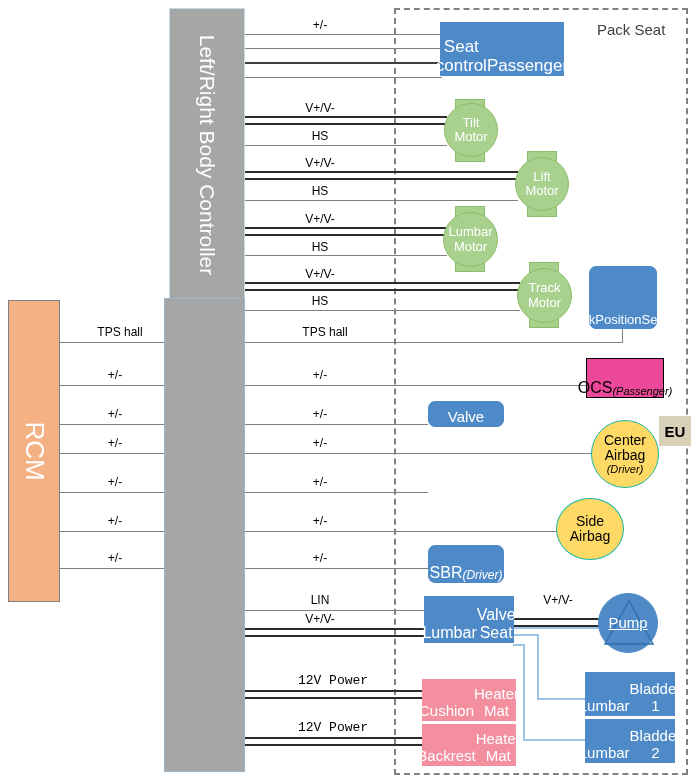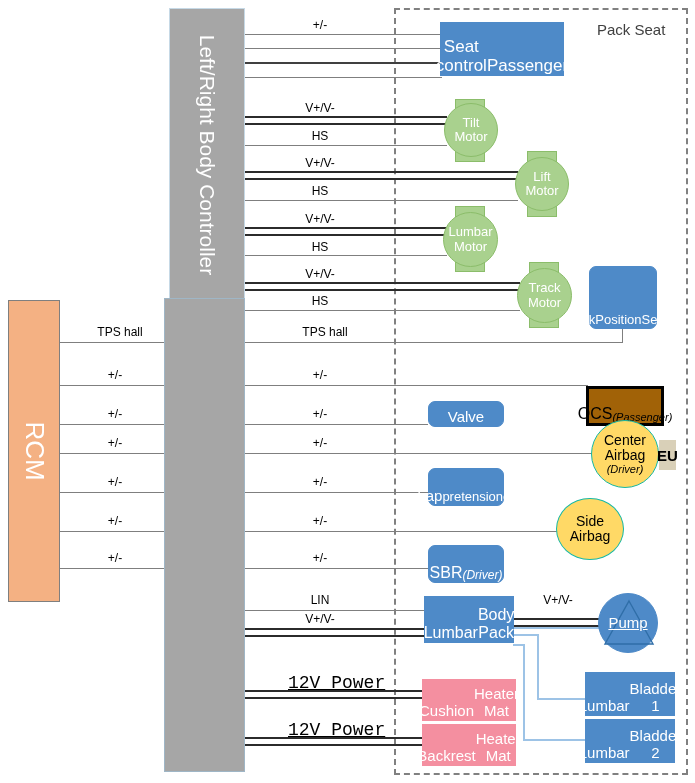--- a/index.html
+++ b/index.html
@@ -24,42 +24,42 @@
 
   
   .rcm{position:absolute;background:#f4b183;border:1px solid #7f7f7f;box-sizing:border-box;}
   .rcm .vtext{position:absolute;left:50%;top:50%;
         transform:translate(-50%,-50%) rotate(90deg);white-space:nowrap;
         color:#ffffff;font-size:26px;}
 
   
   .blue{background:#4e8ac8;border:1px solid #4e8ac8;color:#ffffff;}
   .blue.r{border-radius:7px;}
-  .yellowbox{background:#a16207;border:3px solid #000000;color:#000000;margin-top:28px;}
+  .yellowbox{background:#ec4899;border:1px solid #000000;color:#000000;}
   .pink{background:#f48fa0;border:1px solid #f48fa0;color:#ffffff;}
 
   
   .circ{position:absolute;border-radius:50%;box-sizing:border-box;display:flex;
         flex-direction:column;align-items:center;justify-content:center;text-align:center;
         line-height:1.1;}
   .greencirc{background:#a9d18e;border:1px solid #8bbd6a;color:#ffffff;}
   .yellowcirc{background:#ffd966;border:1px solid #14b8a6;color:#000000;}
   .bluecirc{background:#4e8ac8;border:1px solid #4e8ac8;color:#ffffff;}
   .stub{position:absolute;background:#a9d18e;border:1px solid #8bbd6a;box-sizing:border-box;}
 
   
   .wire{position:absolute;background:#7f7f7f;height:1px;}
   .wire.dark{background:#404040;height:2px;}
   .wire.bus{background:transparent;height:5px;border-top:2px solid #2b2b2b;border-bottom:2px solid #2b2b2b;}
   .vwire{position:absolute;background:#7f7f7f;width:1px;}
   .pipe{position:absolute;background:#9dc3e6;}
 
   
   .wlabel{position:absolute;font-size:12px;color:#000000;white-space:nowrap;text-align:center;}
-  .wlabel.mono{font-family:"Liberation Mono", monospace;font-size:18px;text-decoration:underline;}
+  .wlabel.mono{font-family:"Liberation Mono", monospace;font-size:13px;}
   .passthru{position:absolute;font-size:10.5px;color:#1a1a1a;white-space:nowrap;
             text-align:center;border-bottom:1.5px dotted #111;padding-bottom:1px;}
 
   
   .eutag{position:absolute;background:#d9d0b8;border:0;color:#000;font-size:15px;
          display:flex;align-items:center;justify-content:center;font-weight:bold;}
 
   .t13{font-size:13px;}
   .t14{font-size:14px;}
   .t15{font-size:15px;}
@@ -219,42 +219,38 @@
   <div class="node blue r t15" style="left:428px;top:401px;width:76px;height:26px;">
     <span>Valve</span>
   </div>
 
   <div class="circ yellowcirc" style="left:591px;top:420px;width:68px;height:68px;">
     <span class="t14">Center</span>
     <span class="t14">Airbag</span>
     <span class="sub">(Driver)</span>
   </div>
 
-  <div class="eutag" style="left:659px;top:440px;width:17px;height:30px;">
+  <div class="eutag" style="left:659px;top:416px;width:32px;height:30px;">
     <span>EU</span>
   </div>
 
-  <div class="node blue r" style="left:428px;top:468px;width:76px;height:38px;">
-    <span class="t15">Lap</span>
-    <span class="t13">pretensioner</span>
-  </div>
 
   <div class="circ yellowcirc t14" style="left:556px;top:498px;width:68px;height:62px;">
     <span>Side</span>
     <span>Airbag</span>
   </div>
 
   <div class="node blue r" style="left:428px;top:545px;width:76px;height:38px;">
     <span class="t16">SBR</span>
     <span class="sub13">(Driver)</span>
   </div>
 
   <div class="node blue t16" style="left:424px;top:596px;width:90px;height:47px;">
     <span>Lumbar</span>
-    <span>Body Pack</span>
+    <span>Valve Seat</span>
   </div>
 
   <div class="circ bluecirc" style="left:598px;top:593px;width:60px;height:60px;">
     <svg width="60" height="60" viewBox="0 0 60 60" style="position:absolute;left:0;top:0;">
       <polygon points="30,7 54,50 6,50" fill="none" stroke="#2f6ea8" stroke-width="1.4"></polygon>
     </svg>
     <span class="t15" style="position:relative;z-index:2;text-decoration:underline;">Pump</span>
   </div>
 
   <div class="node blue t15" style="left:585px;top:672px;width:90px;height:44px;">

